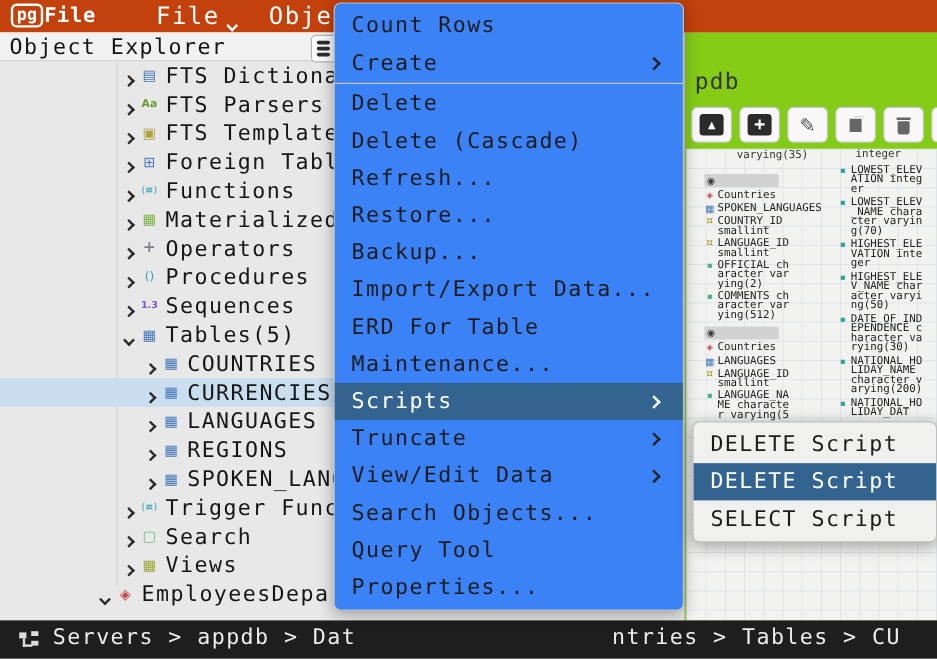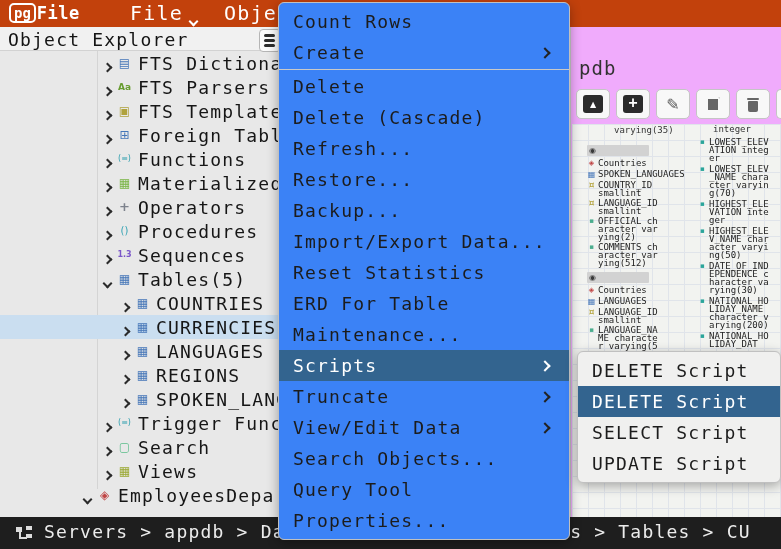--- a/index.html
+++ b/index.html
@@ -59,21 +59,21 @@
   
   .smenu { position:absolute; left:577px; top:351px; width:204px; padding:3px 0;
            background:#f0f0ef; border:1px solid #c0c0c0; border-radius:6px;
            box-shadow:0 3px 12px rgba(0,0,0,.32); z-index:11; }
   .sitem { height:31px; display:flex; align-items:center; padding:0 14px;
            font-size:18px; letter-spacing:1.2px; color:#1c1c1c; }
   .sitem.hl { background:#33648f; color:#fff; }
 
   
   .erd { position:absolute; left:570px; top:27px; width:211px; height:490px;
-         background:#f0abfc; border-left:1px solid #c9c9c9; z-index:1; }
+         background:#84cc16; border-left:1px solid #c9c9c9; z-index:1; }
   .erd-tab { position:absolute; left:8px; top:30px; font-size:19px; letter-spacing:1px; color:#333; }
   .erd-toolbar { position:absolute; left:5px; top:60px; height:34px; display:flex; gap:6px; align-items:center; }
   .tbtn { width:34px; height:30px; background:#f8f8f8; border:1px solid #c5c5c5; border-radius:5px;
           display:flex; align-items:center; justify-content:center; }
   .tbtn.partial { width:7px; border-radius:5px 0 0 5px; border-right:none; }
   .tbi-dark { width:20px; height:18px; background:#2b2b2b; border-radius:3px; color:#fff;
               display:flex; align-items:center; justify-content:center; }
   .tbi-image::after { content:"▲"; font-size:8px; font-family:"DejaVu Sans",sans-serif; }
   .tbi-add::after { content:"+"; font-size:15px; font-weight:bold; margin-top:-2px; }
   .tbi-edit { font-size:16px; color:#5a5a5a; font-family:"DejaVu Sans",sans-serif; }
@@ -381,23 +381,20 @@
       <div class="mitem">
         <span>Restore...</span>
       </div>
       <div class="mitem">
         <span>Backup...</span>
       </div>
       <div class="mitem">
         <span>Import/Export Data...</span>
       </div>
       <div class="mitem">
-        <span>Reset Statistics</span>
-      </div>
-      <div class="mitem">
         <span>ERD For Table</span>
       </div>
       <div class="mitem">
         <span>Maintenance...</span>
       </div>
       <div class="mitem hl">
         <span>Scripts</span>
         <span class="marr"></span>
       </div>
       <div class="mitem">
@@ -422,18 +419,15 @@
   <div class="smenu">
       <div class="sitem">
         <span>DELETE Script</span>
       </div>
       <div class="sitem hl">
         <span>DELETE Script</span>
       </div>
       <div class="sitem">
         <span>SELECT Script</span>
       </div>
-      <div class="sitem">
-        <span>UPDATE Script</span>
-      </div>
     </div>
 
 </div>
 
 </body></html>

